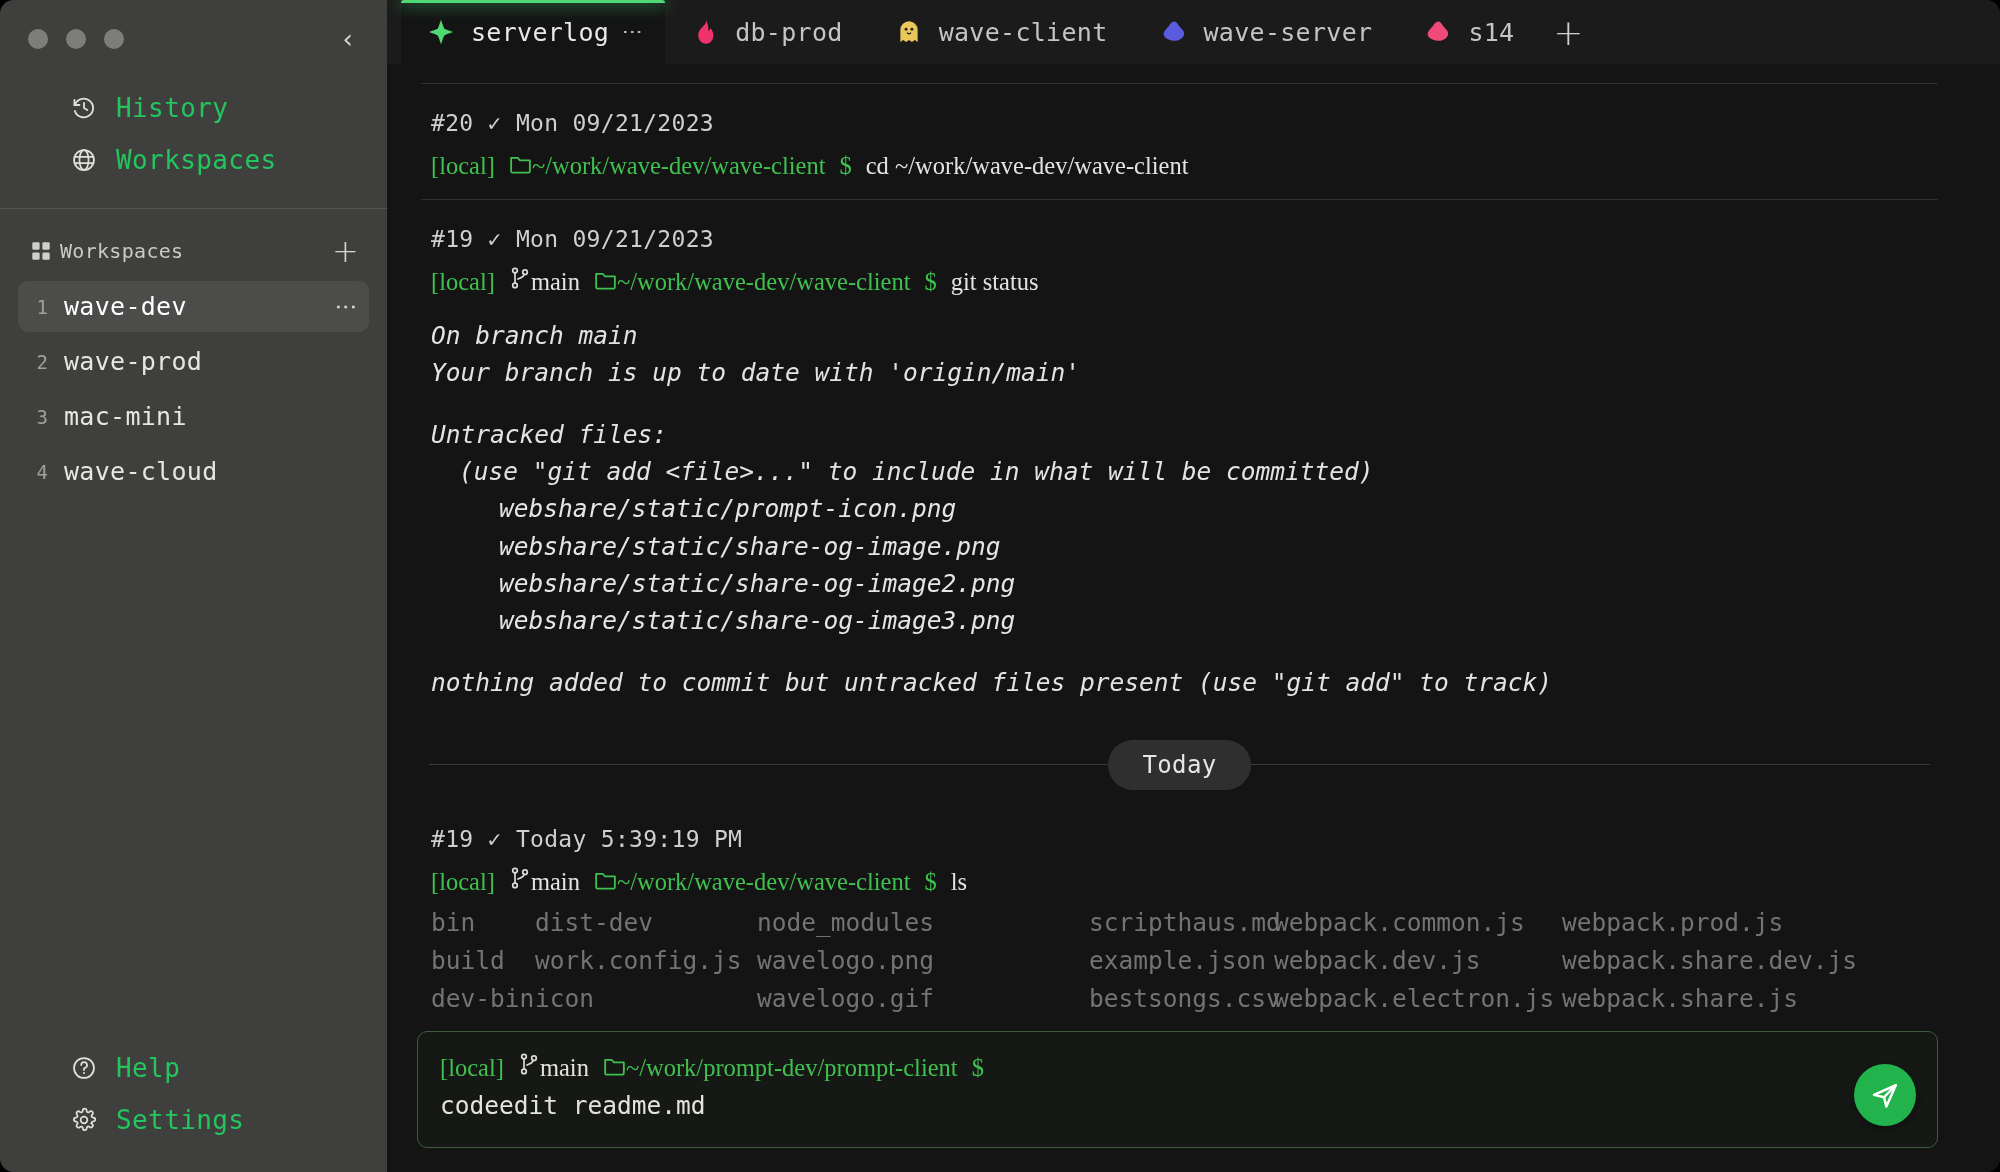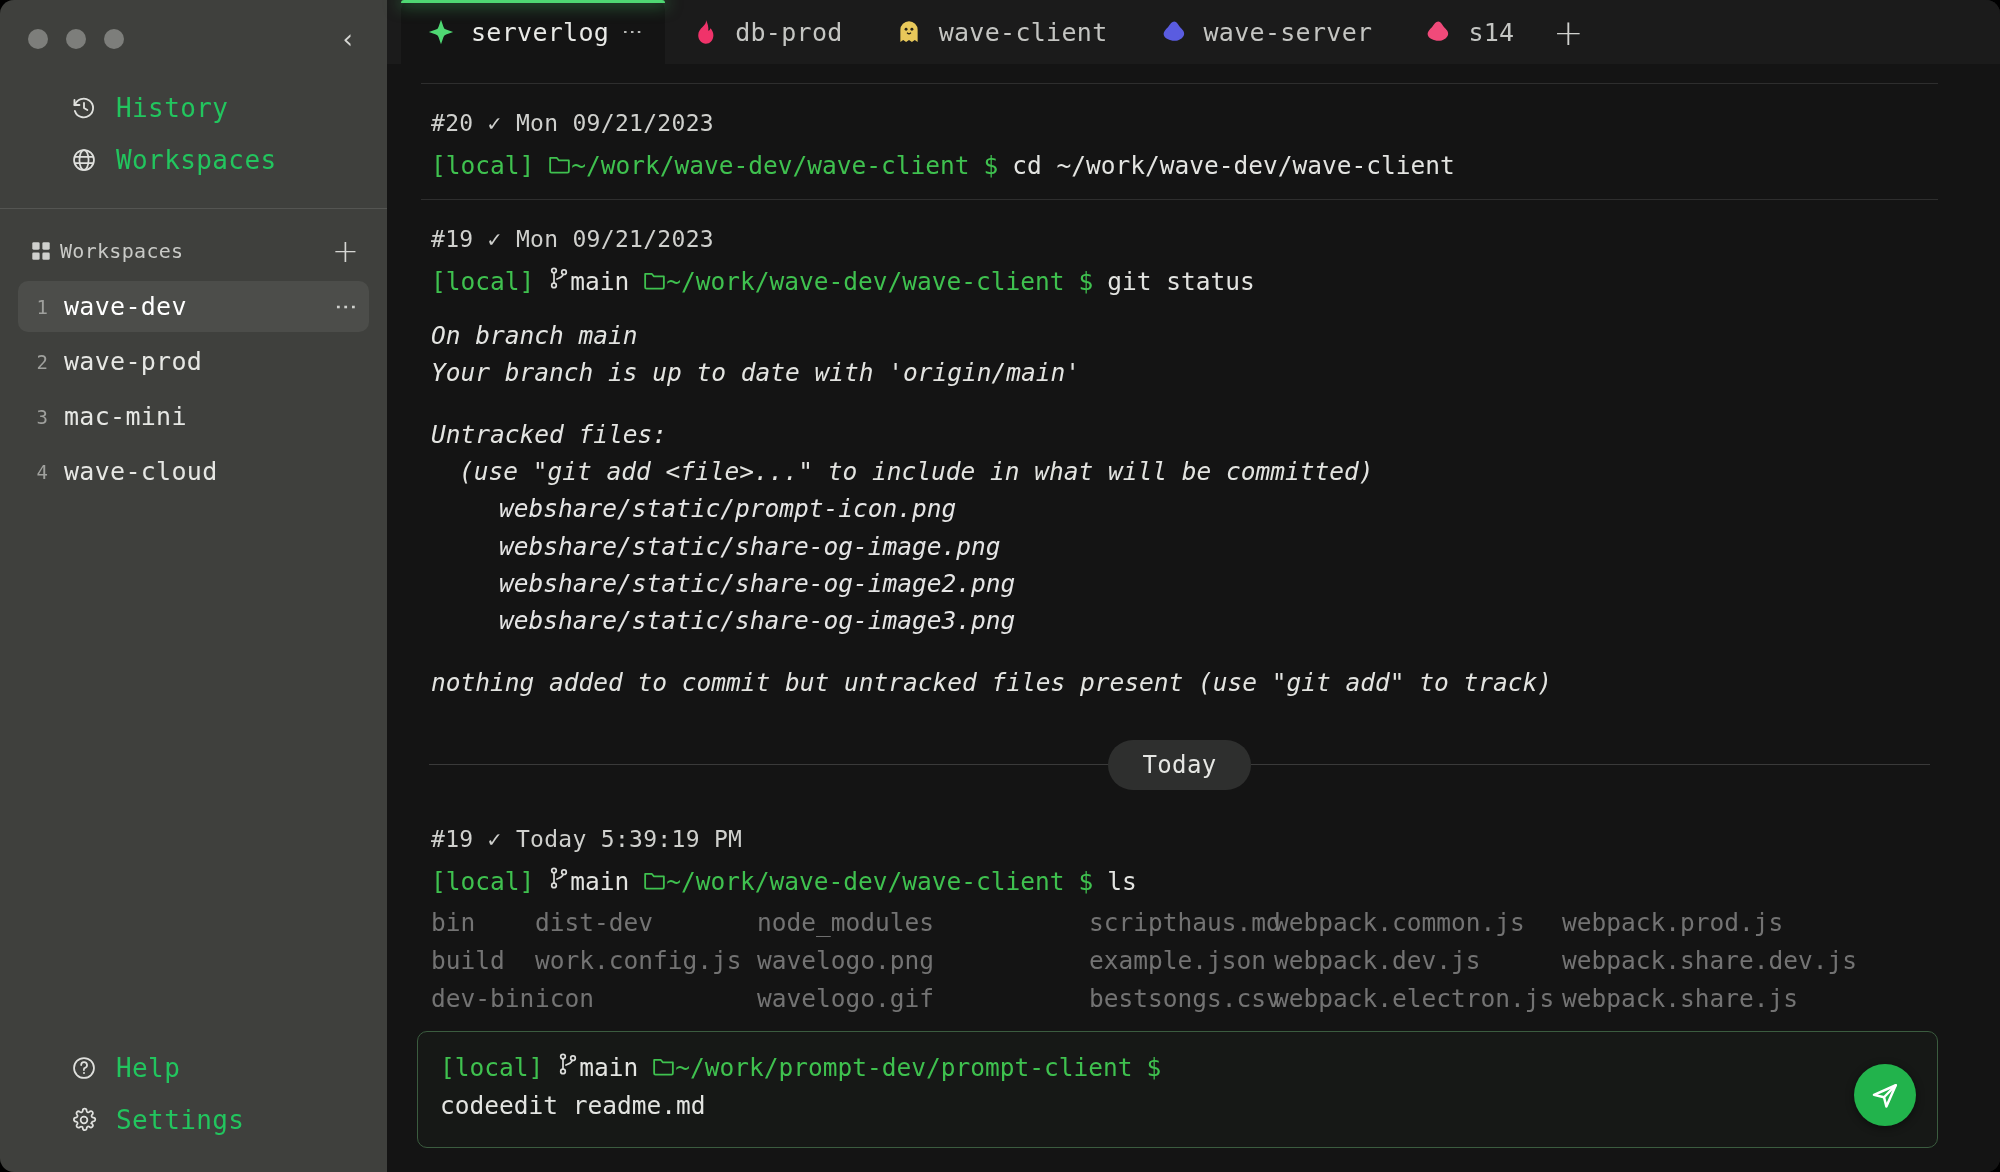--- a/index.html
+++ b/index.html
@@ -201,20 +201,21 @@
 
   .promptline {
     display: flex;
     align-items: baseline;
     flex-wrap: nowrap;
     gap: 0;
     font-size: 24.5px;
     padding-left: 14px;
     line-height: 1.5;
     white-space: pre;
+    font-family: Liberation Serif, serif;
   }
   .g { color: #3fc14f; }
   .w { color: #e3e4e1; }
   .branch { color: #dcdddb; display: inline-flex; align-items: center; gap: 8px; }
   .branch svg { width: 22px; height: 24px; display:block; }
   .folder { display: inline-flex; align-items: center; }
   .folder svg { width: 23px; height: 21px; display:block; }
   .sp { display: inline-block; width: 14px; }
 
   .out {

